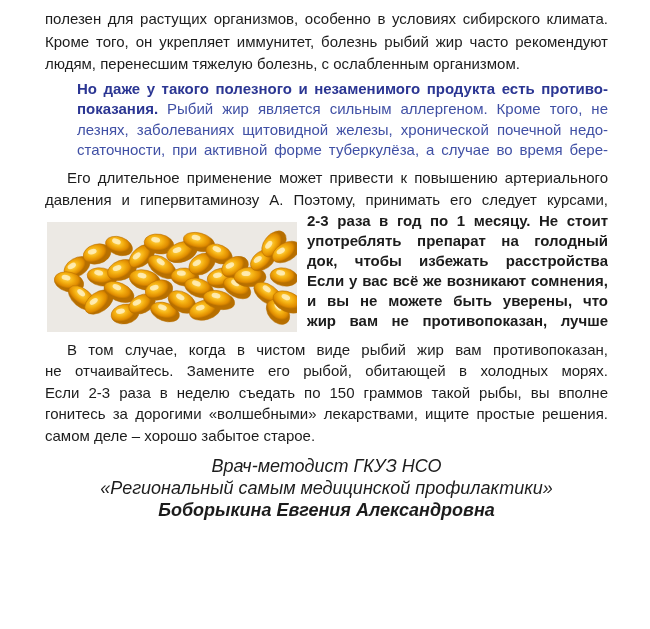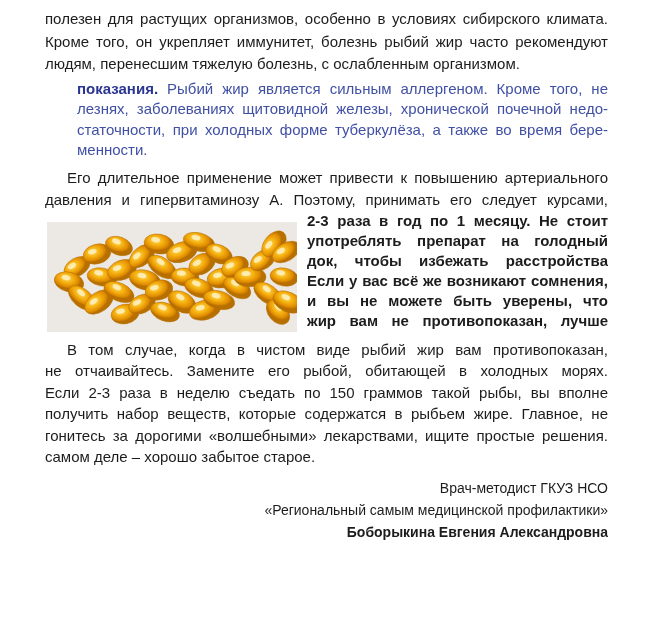--- a/index.html
+++ b/index.html
@@ -29,41 +29,41 @@
     flex:0 0 auto; width:250px; height:110px; margin-top:11px; margin-left:2px;
     background:var(--c-photo_bg,#ece9e4); box-shadow:inset 0 0 0 1px #e3e0da;
   }
   .photo-box svg { display:block; width:250px; height:110px; }
   .wrap-col { flex:1 1 auto; margin-left:10px; font-size:15px;font-weight:bold; }
   .wrap-col .tline { line-height:20px; height:20px; }
 
   .replace { margin-top:7px; font-size:15px; }
   .replace .tline { line-height:21.5px; height:21.5px; }
 
-  .signature { margin-top:9px; text-align:right; font-size:14px; line-height:22px; }
+  .signature { margin-top:9px; text-align:center; font-style:italic; font-size:18px; line-height:22px; }
   .signature .sig-line { height:22px; overflow:hidden; }
   .signature .name { font-weight:bold; }
 </style>
 </head>
 <body>
 
 <div class="page">
   <div class="content">
 
     <div class="intro">
         <div class="tline">полезен для растущих организмов, особенно в условиях сибирского климата.</div>
         <div class="tline">Кроме того, он укрепляет иммунитет, болезнь рыбий жир часто рекомендуют</div>
         <div class="tline end">людям, перенесшим тяжелую болезнь, с ослабленным организмом.</div>
       </div>
 
     <div class="contra">
+        <div class="tline"><b>Но даже у такого полезного и незаменимого продукта есть противо-</b></div>
         <div class="tline"><b>показания.</b> Рыбий жир является сильным аллергеном. Кроме того, не</div>
         <div class="tline">лезнях, заболеваниях щитовидной железы, хронической почечной недо-</div>
-        <div class="tline">статочности, при холодных форме туберкулёза, а также во время бере-</div>
-        <div class="tline end">менности.</div>
+        <div class="tline">статочности, при активной форме туберкулёза, а случае во время бере-</div>
       </div>
 
     <div class="usage-lead">
         <div class="tline ind">Его длительное применение может привести к повышению артериального</div>
         <div class="tline">давления и гипервитаминозу А. Поэтому, принимать его следует курсами,</div>
       </div>
 
     <div class="media-row">
       <div class="photo-box" title="Фотография: жёлтые капсулы рыбьего жира, выложенные в форме рыбы">
         <svg id="fish-svg" viewBox="0 0 250 110" xmlns="http://www.w3.org/2000/svg">
@@ -233,21 +233,20 @@
           <div class="tline">Если у вас всё же возникают сомнения,</div>
           <div class="tline">и вы не можете быть уверены, что рыбий</div>
           <div class="tline">жир вам не противопоказан, лучше всего</div>
         </div>
     </div>
 
     <div class="replace">
         <div class="tline ind">В том случае, когда в чистом виде рыбий жир вам противопоказан,</div>
         <div class="tline">не отчаивайтесь. Замените его рыбой, обитающей в холодных морях.</div>
         <div class="tline">Если 2-3 раза в неделю съедать по 150 граммов такой рыбы, вы вполне сможете</div>
-        <div class="tline">получить набор веществ, которые содержатся в рыбьем жире. Главное, не</div>
         <div class="tline">гонитесь за дорогими «волшебными» лекарствами, ищите простые решения.</div>
         <div class="tline end">самом деле – хорошо забытое старое.</div>
       </div>
 
     <div class="signature">
       <div class="sig-line">Врач-методист ГКУЗ НСО</div>
       <div class="sig-line">«Региональный самым медицинской профилактики»</div>
       <div class="sig-line name">Боборыкина Евгения Александровна</div>
     </div>
 

